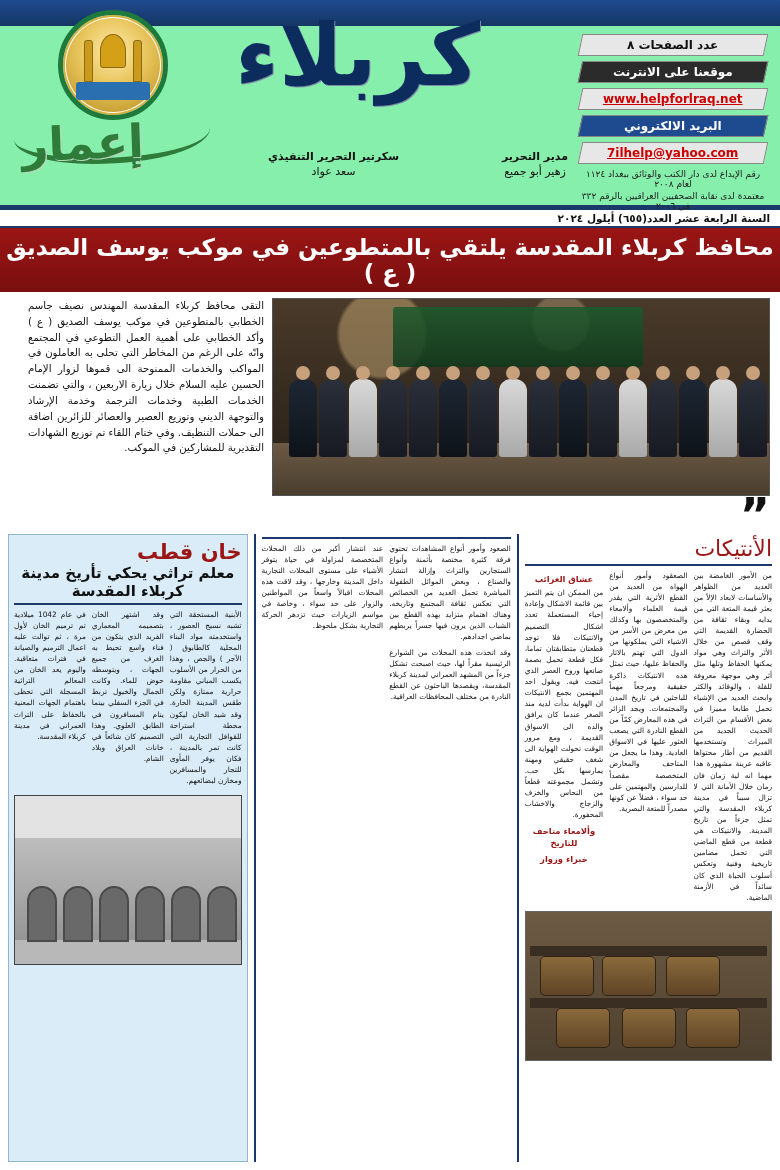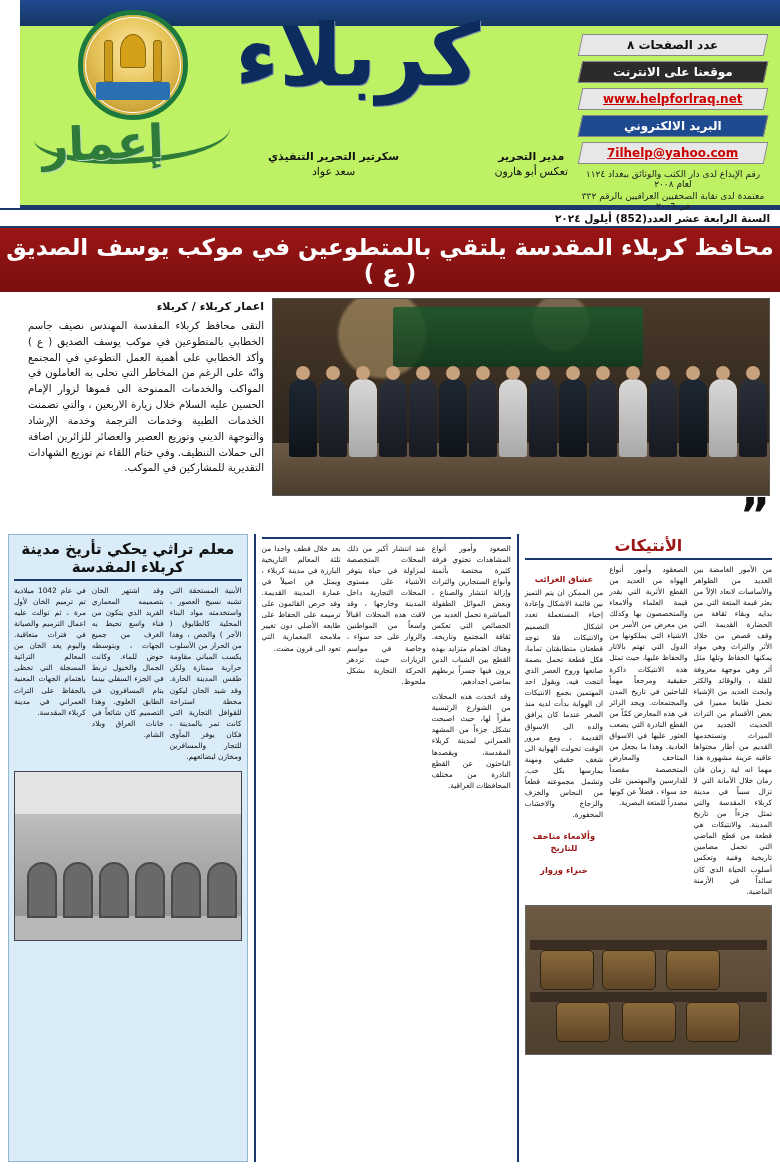--- a/index.html
+++ b/index.html
@@ -12,22 +12,21 @@
     overflow:hidden;
     position:relative;
   }
   .page { width:780px; height:1170px; position:relative; }
 
   
   .masthead {
     position:relative;
     height:208px;
     border-bottom:3px solid #1b3a6b;
-    background:#bef264;
-    margin-left:20px;
+    background:#86efac;
   }
   .mast-blue-bar {
     position:absolute; left:0; top:0; width:780px; height:26px;
     background:linear-gradient(180deg,#1e4a8f 0%, #143663 100%);
   }
   .mast-title {
     position:absolute;
     right:300px; top:12px;
     font-size:86px;
     font-weight:bold;
@@ -107,21 +106,21 @@
   }
   .info-small .un{display:inline-block;transform:skewX(12deg);}
 
   
   .staff {
     position:absolute; right:212px; top:150px; width:300px;
     display:flex; justify-content:space-between; direction:rtl;
     font-size:11px; text-align:center;
   }
   .staff-col .role { font-weight:bold; color:#111; font-size:11px; }
-  .staff-col .name { font-size:11px; color:#111; margin-top:2px;font-family:Liberation Serif, serif;}
+  .staff-col .name { font-size:11px; color:#111; margin-top:2px;}
 
   
   .date-strip {
     height:20px; background:#fff; border-top:2px solid #1b3a6b; border-bottom:2px solid #1b3a6b;
     display:flex; align-items:center; justify-content:space-between;
     padding:0 10px; font-size:10.5px; color:#111; direction:rtl;
   }
   .date-strip .mid { font-weight:bold; }
 
   
@@ -209,21 +208,21 @@
   .rule {
     height:2px; background:#1b3a6b; margin:3px 0 4px 0;
   }
   .cols2 {
     display:flex; direction:rtl; gap:6px;
   }
   .col {
     flex:1; font-size:7.4px; line-height:1.5; text-align:justify; direction:rtl; color:#111;
   }
   .col p { margin:0 0 4px 0; }
-  .col .subhead { font-weight:bold; font-size:8.4px; color:#0d3f8f; margin:9px 0 2px 0; text-align:center;}
+  .col .subhead { font-weight:bold; font-size:8.4px; color:#0d3f8f; margin:3px 0 2px 0; text-align:center;}
   .col .subhead.red { color:#9b1515; }
 
   .photo-shop {
     width:100%; height:150px; margin-top:4px; border:1px solid #666;
     background:linear-gradient(180deg,#6d5b44 0%,#4d3f2e 100%);
     position:relative; overflow:hidden;
   }
   .photo-shop .shelf {
     position:absolute; left:4px; right:4px; height:10px; background:#3a2e22;
   }
@@ -241,21 +240,21 @@
     background:#6a6a63; border:2px solid #4a4a44;
   }
   .photo-old .ground {
     position:absolute;left:0;bottom:0;width:100%;height:24px;background:#b9b9b1;
   }
   .photo-old .sky {
     position:absolute;left:0;top:0;width:100%;height:42px;background:#e3e3dd;
   }
 
   .headline-mid {
-    color:#9b1515; font-weight:bold; font-size:16px; text-align:center; direction:rtl;
+    color:#9b1515; font-weight:normal; font-size:22px; text-align:right; direction:rtl;
     margin:2px 0 0 0;
   }
   .headline-mid2 {
     color:#111; font-weight:bold; font-size:15px; text-align:center; direction:rtl;
     margin:1px 0 4px 0;
   }
   .divider-v {
     width:2px; background:#1b3a6b;
   }
   .footer-space { height:6px; }
@@ -303,31 +302,31 @@
         <span class="un">رقم الإيداع لدى دار الكتب والوثائق ببغداد ١١٢٤ لعام ٢٠٠٨</span>
       </div>
       <div class="info-small">
         <span class="un">معتمدة لدى نقابة الصحفيين العراقيين بالرقم ٣٣٢ في ٢٠٠٦</span>
       </div>
     </div>
 
     <div class="staff">
       <div class="staff-col">
         <div class="role">مدير التحرير</div>
-        <div class="name">تعكس أبو هارون</div>
+        <div class="name">زهير أبو جميع</div>
       </div>
       <div class="staff-col">
         <div class="role">سكرتير التحرير التنفيذي</div>
         <div class="name">سعد عواد</div>
       </div>
     </div>
   </div>
 
   <div class="date-strip">
-    <div class="mid">السنة الرابعة عشر العدد(852) أيلول ٢٠٢٤</div>
+    <div class="mid">السنة الرابعة عشر العدد(٦٥٥) أيلول ٢٠٢٤</div>
   </div>
 
   <div class="headline-bar">محافظ كربلاء المقدسة يلتقي بالمتطوعين في موكب يوسف الصديق ( ع )</div>
 
   <div class="lead">
     <div class="lead-photo">
       <div class="hall-bg"></div>
       <div class="banner"></div>
       <div class="floor"></div>
       <div class="row-people">
@@ -343,21 +342,20 @@
           <div class="p"></div>
           <div class="p dark2"></div>
           <div class="p"></div>
         <div class="p"></div>
           <div class="p light"></div>
           <div class="p"></div>
           <div class="p dark2"></div>
       </div>
     </div>
     <div class="lead-text">
-      <div class="kicker">اعمار كربلاء / كربلاء</div>
       <div>التقى محافظ كربلاء المقدسة المهندس نصيف جاسم الخطابي بالمتطوعين في موكب يوسف الصديق ( ع ) وأكد الخطابي على أهمية العمل التطوعي في المجتمع وانّه على الرغم من المخاطر التي تحلى به العاملون في المواكب والخدمات الممنوحة الى قموها لزوار الإمام الحسين عليه السلام خلال زيارة الاربعين ، والتي تضمنت الخدمات الطبية وخدمات الترجمة وخدمة الإرشاد والتوجهة الديني وتوزيع العصير والعصائر للزائرين اضافة الى حملات التنظيف. وفي ختام اللقاء تم توزيع الشهادات التقديرية للمشاركين في الموكب.</div>
     </div>
   </div>
 
   <div class="mid-band">
     <div class="quote-mark">”</div>
   </div>
 
   <div class="body-wrap">
 
@@ -395,29 +393,27 @@
     <div class="panel-mid">
       <div class="rule"></div>
       <div class="cols2">
         <div class="col">
           <p>الصعود وأمور أنواع المشاهدات تحتوي فرقة كثيرة مختصة بأثمنة وأنواع الستجارين والتراث وإزالة انتشار والصناع ، وبعض الموائل الطفولة المباشرة تحمل العديد من الخصائص التي تعكس ثقافة المجتمع وتاريخه. وهناك اهتمام متزايد بهذه القطع بين الشباب الذين يرون فيها جسراً يربطهم بماضي اجدادهم.</p>
           <p>وقد اتخذت هذه المحلات من الشوارع الرئيسية مقراً لها، حيث اصبحت تشكل جزءاً من المشهد العمراني لمدينة كربلاء المقدسة، ويقصدها الباحثون عن القطع النادرة من مختلف المحافظات العراقية.</p>
         </div>
         <div class="col">
           <p>عند انتشار أكبر من ذلك المحلات المتخصصة لمزاولة في حياة يتوفر الأشياء على مستوى المحلات التجارية داخل المدينة وخارجها ، وقد لاقت هذه المحلات اقبالاً واسعاً من المواطنين والزوار على حد سواء ، وخاصة في مواسم الزيارات حيث تزدهر الحركة التجارية بشكل ملحوظ.</p>
         </div>
-        <div class="col">
-          <p>بعد خلال قطف واحدا من ثلثة المعالم التاريخية البارزة في مدينة كربلاء ، ويمثل فن اصيلاً في عمارة المدينة القديمة. وقد حرص القائمون على ترميمه على الحفاظ على طابعه الأصلي دون تغيير ملامحه المعمارية التي تعود الى قرون مضت.</p>
-        </div>
       </div>
     </div>
 
     <div class="divider-v"></div>
 
     <div class="panel-left">
+      <div class="sec-title-red">خان قطب</div>
       <div class="sec-title-dark">معلم تراثي يحكي تأريخ مدينة كربلاء المقدسة</div>
       <div class="rule"></div>
       <div class="cols2">
         <div class="col">
           <p>الأبنية المستحقة التي تشبه نسيج العصور ، واستخدمته مواد البناء المحلية كالطابوق ( الآجر ) والجص ، وهذا من الحرار من الأسلوب يكسب المباني مقاومة حرارية ممتازة ولكن طقس المدينة الحارة. وقد شيد الخان ليكون محطة استراحة للقوافل التجارية التي كانت تمر بالمدينة ، فكان يوفر المأوى للتجار والمسافرين ومخازن لبضائعهم.</p>
         </div>
         <div class="col">
           <p>وقد اشتهر الخان بتصميمه المعماري الفريد الذي يتكون من فناء واسع تحيط به الغرف من جميع الجهات ، ويتوسطه حوض للماء. وكانت الجمال والخيول تربط في الجزء السفلي بينما ينام المسافرون في الطابق العلوي. وهذا التصميم كان شائعاً في خانات العراق وبلاد الشام.</p>
         </div>
         <div class="col">

